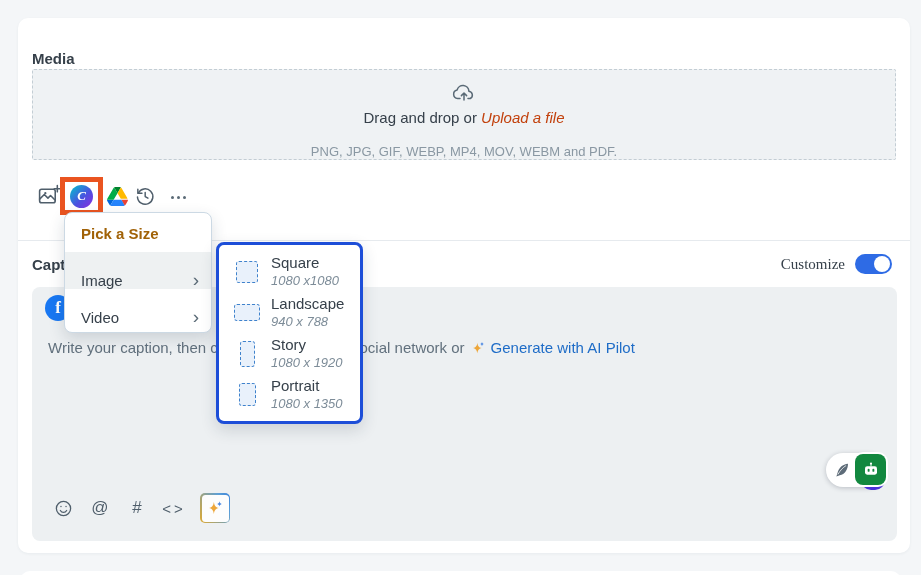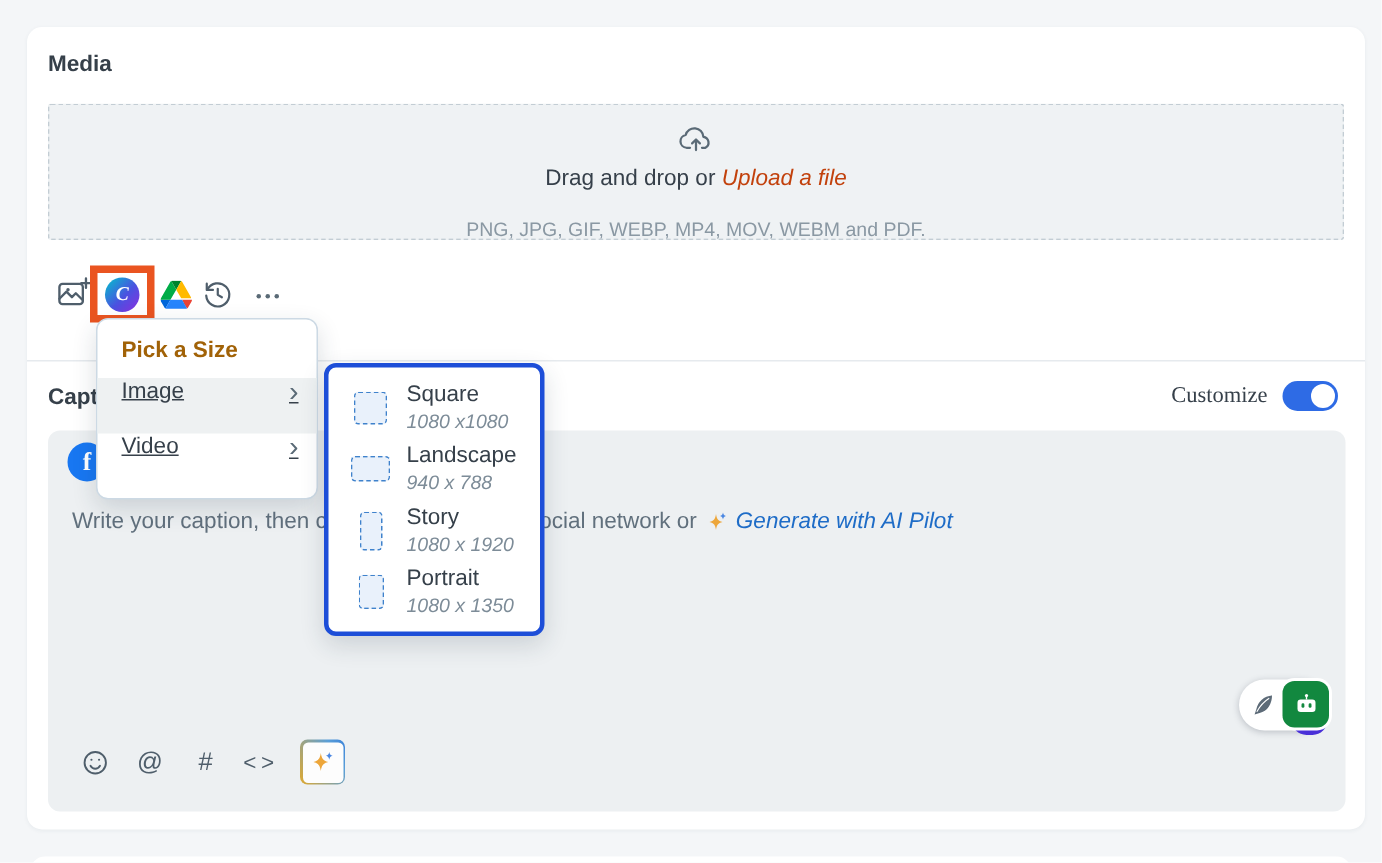--- a/index.html
+++ b/index.html
@@ -6,21 +6,21 @@
   html,body { width:921px; height:575px; }
   body { font-family:"Liberation Sans", sans-serif; background:#f4f6f8; position:relative; overflow:hidden; color:#36404a; }
 
   .page { position:absolute; inset:0; }
 
   
   .card { position:absolute; left:18px; top:18px; width:892px; height:535px; background:#ffffff; border-radius:10px; box-shadow:0 1px 3px rgba(40,60,80,.06); }
   .card2 { position:absolute; left:20px; top:571px; width:881px; height:10px; background:#ffffff; border-radius:10px 10px 0 0; }
 
   .section-title { position:absolute; left:14px; font-size:15px; font-weight:700; color:#36404a; }
-  .media-title { top:16px; }
+  .media-title { top:32px; }
 
   
   .dropzone { position:absolute; left:14px; top:51px; width:864px; height:91px; background:#eff2f4; border:1px dashed #c3cdd4; border-radius:2px; text-align:center; }
   .dz-cloud { margin-top:13px; }
   .dz-line1 { font-size:15px; color:#36404a; margin-top:2px; }
   .dz-link { color:#c2410c; cursor:pointer;font-style:italic; }
   .dz-line2 { font-size:13px; color:#8a98a3; margin-top:18px; }
 
   
   .src-btn { position:absolute; display:flex; align-items:center; justify-content:center; cursor:pointer; }
@@ -38,38 +38,38 @@
   .caption-title { top:238px; }
   .customize-wrap { position:absolute; right:18px; top:236px; display:flex; align-items:center; gap:10px;font-family:Liberation Serif, serif; }
   .customize-label { font-size:15px; color:#36404a; }
   .toggle { width:37px; height:20px; border-radius:10px; background:#2e6be5; position:relative; cursor:pointer; }
   .toggle .knob { position:absolute; top:2px; right:2px; width:16px; height:16px; border-radius:50%; background:#fff; }
 
   
   .caption-box { position:absolute; left:14px; top:269px; width:865px; height:254px; background:#edf0f2; border-radius:8px; }
   .fb-tab { position:absolute; left:13px; top:8px; width:26px; height:26px; border-radius:50%; background:#1877f2; color:#fff; display:flex; align-items:center; justify-content:center; font-size:17px; font-weight:700; font-family:"Liberation Serif",serif; cursor:pointer; }
   .placeholder { position:absolute; left:16px; top:52px; font-size:15px; color:#61707d; white-space:nowrap; display:flex; align-items:center; gap:5px; }
-  .gen-link { color:#1e6cc7; cursor:pointer;font-style:italic; }
+  .gen-link { color:#1e6cc7; cursor:pointer; }
 
   .cap-toolbar { position:absolute; left:20px; top:206px; display:flex; align-items:center; gap:15px; }
   .tb-icon { color:#4f5e6b; font-size:17px; cursor:pointer; display:flex; align-items:center; justify-content:center; width:22px; height:22px; }
   .tb-code { letter-spacing:3px; font-size:15px; }
   .ai-btn { width:30px; height:30px; border-radius:5px; padding:1.5px; background:linear-gradient(60deg,#e0a92e,#5b9fd8 75%,#3b82d9); cursor:pointer; }
   .ai-btn-inner { width:100%; height:100%; border-radius:3.5px; background:#fdfdfd; display:flex; align-items:center; justify-content:center; }
 
   
   .assist-pill { position:absolute; left:794px; top:166px; width:58px; height:34px; background:#fff; border-radius:17px; box-shadow:0 1px 5px rgba(30,40,60,.25); }
   .feather-wrap { position:absolute; left:7px; top:8px; }
   .robot-accent { position:absolute; right:-1px; bottom:-3px; width:24px; height:12px; background:#4a30d8; border-radius:0 0 10px 10px; }
   .robot-sq { position:absolute; right:-2px; top:1px; width:31px; height:31px; border-radius:8px; background:#12883f; display:flex; align-items:center; justify-content:center; box-shadow:0 0 0 2px #fff; cursor:pointer; }
 
   
   .menu { position:absolute; left:64px; top:212px; width:148px; background:#fff; border:1px solid #ccd9e4; border-radius:8px; box-shadow:0 6px 16px rgba(30,50,70,.16); z-index:50; padding-bottom:6px; }
   .menu-header { font-size:15px; font-weight:700; color:#a16207; padding:12px 16px 10px; }
-  .menu-item { display:flex; align-items:flex-start; justify-content:space-between; padding:0 12px 0 16px; height:37px; font-size:15px; color:#36404a; cursor:pointer;text-decoration:underline; }
+  .menu-item { display:flex; align-items:flex-end; justify-content:space-between; padding:0 12px 0 16px; height:37px; font-size:15px; color:#36404a; cursor:pointer; }
   .menu-item.hover { background:#eef1f2; }
   .chev { color:#5a6a76; font-size:19px; line-height:1; }
 
   .submenu { position:absolute; left:216px; top:242px; width:147px; background:#fff; border:3px solid #1d4ed8; border-radius:8px; box-shadow:0 6px 16px rgba(30,50,70,.16); z-index:60; padding:6px 0; }
   .sub-item { display:flex; align-items:center; height:41px; padding:0 10px 0 12px; cursor:pointer; }
   .shape-col { width:32px; display:flex; align-items:center; justify-content:center; flex:0 0 32px; }
   .shape { border:1.5px dashed #3f82cc; background:#e9f1fb; border-radius:3px; }
   .shape-square { width:22px; height:22px; }
   .shape-landscape { width:26px; height:17px; }
   .shape-story { width:15px; height:26px; }

